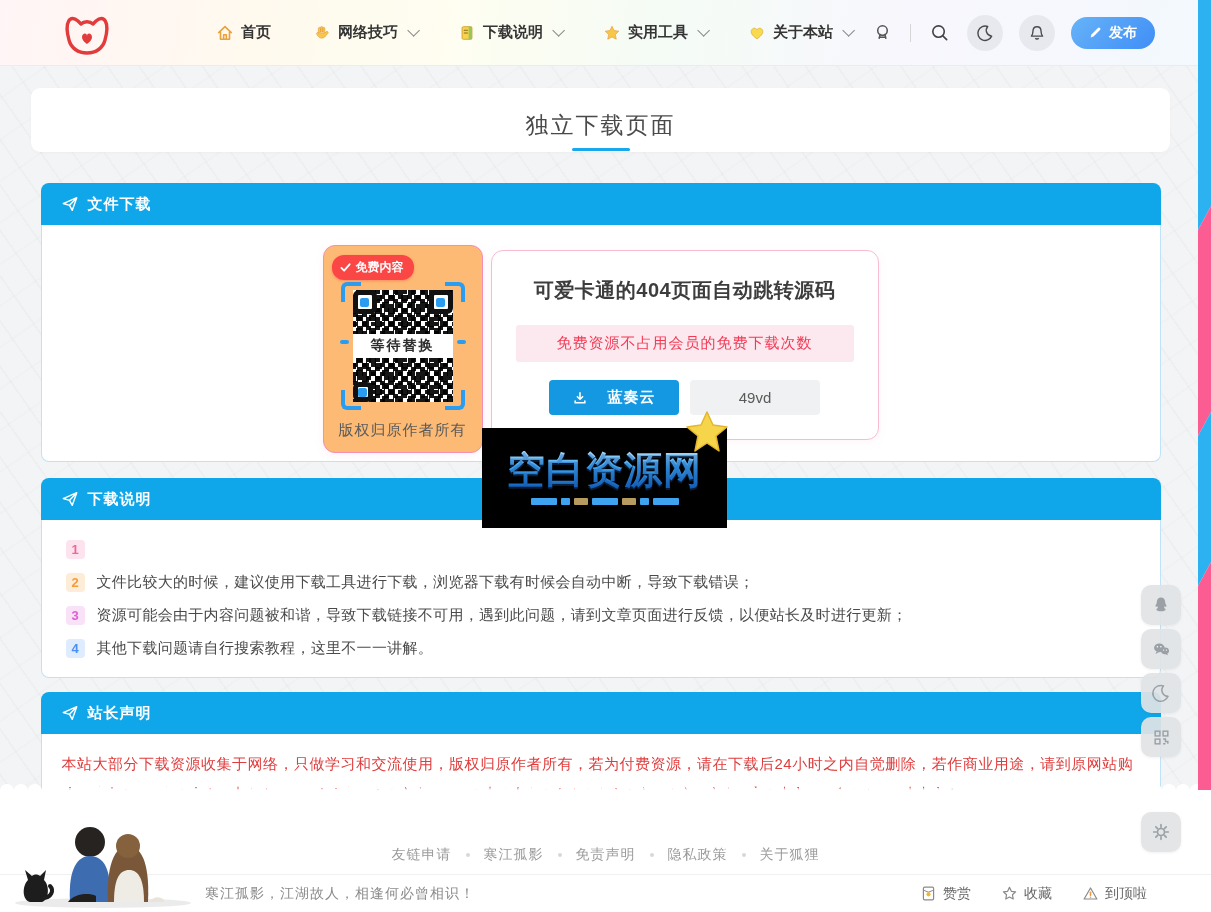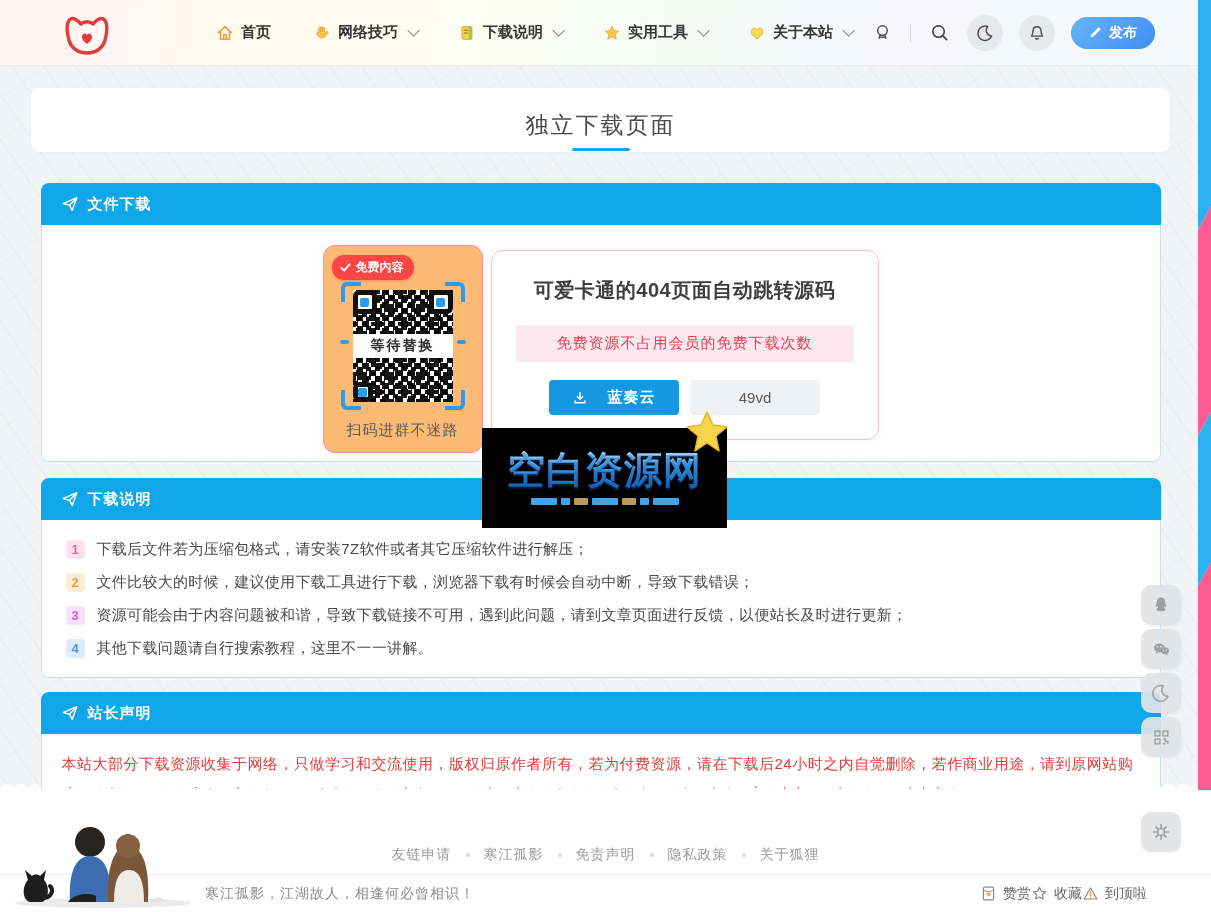--- a/index.html
+++ b/index.html
@@ -165,21 +165,21 @@
   }
   .footer-links { display:flex; justify-content:center; align-items:center; gap:14px; padding-top:56px; }
   .footer-links a { font-size:14px; color:#9b9b9b; text-decoration:none; letter-spacing:1px; cursor:pointer; }
   .fdot { width:4px; height:4px; border-radius:50%; background:#d8d8d8; }
   .footer-sub {
     position:absolute; left:0; bottom:0; width:1211px; height:38px;
     border-top:1px solid #f0f0f0; display:flex; align-items:center;
     padding:0 56px 0 205px;
   }
   .footer-quote { font-size:14px; color:#8b8b8b; letter-spacing:1px; }
-  .footer-actions { margin-left:auto; display:flex; align-items:center; margin-right:8px; }
+  .footer-actions { margin-left:auto; display:flex; align-items:center; gap:30px; margin-right:8px; }
   .f-action { display:flex; align-items:center; gap:6px; font-size:14px; color:#666; cursor:pointer; }
 
   .couple-art { position:absolute; left:8px; bottom:2px; z-index:8; }
 
   
   .float-col { position:absolute; right:30px; top:585px; z-index:25; display:flex; flex-direction:column; gap:4px; }
   .float-btn { width:40px; height:40px; border-radius:10px; background:rgba(225,227,229,0.92);
     display:flex; align-items:center; justify-content:center; cursor:pointer;
     box-shadow:0 1px 3px rgba(0,0,0,0.06); }
   .float-gear { position:absolute; right:30px; top:812px; z-index:25; }
@@ -321,21 +321,21 @@
                 <div class="qr-block">
                   <i class="qr-eye tl"></i>
                   <i class="qr-eye tr"></i>
                 </div>
                 <div class="qr-mid">等待替换</div>
                 <div class="qr-block">
                   <i class="qr-eye bl"></i>
                 </div>
               </div>
             </div>
-            <div class="qr-caption">扫码进群不迷路</div>
+            <div class="qr-caption">版权归原作者所有</div>
           </div>
 
           <div class="res-card">
             <div class="res-title">可爱卡通的404页面自动跳转源码</div>
             <div class="res-notice">免费资源不占用会员的免费下载次数</div>
             <div class="res-btn-row">
               <button class="res-btn primary">
                 <svg viewBox="0 0 16 16" width="14" height="14">
                     <path d="M8 2 V9 M5 6.5 L8 9.5 L11 6.5" fill="none" stroke="#fff" stroke-width="1.8" stroke-linecap="round" stroke-linejoin="round"></path>
                     <path d="M2.5 11.5 V13.5 H13.5 V11.5" fill="none" stroke="#fff" stroke-width="1.8" stroke-linecap="round"></path>
@@ -355,21 +355,20 @@
     <section class="section sec-notes">
       <div class="sec-head">
         <svg viewBox="0 0 20 20" width="18" height="18">
             <path d="M2.5 9.5 L17.5 3 L12.5 17 L9.5 11.5 L2.5 9.5 Z M9.5 11.5 L17.5 3" fill="none" stroke="#fff" stroke-width="1.6" stroke-linejoin="round"></path>
           </svg>
         <span>下载说明</span>
       </div>
       <div class="sec-body">
         <div class="note-row">
           <span class="note-num" style="background: rgb(252, 227, 238); color: rgb(240, 103, 156);">1</span>
-          <span class="note-text">下载后文件若为压缩包格式，请安装7Z软件或者其它压缩软件进行解压；</span>
         </div>
         <div class="note-row">
           <span class="note-num" style="background: rgb(253, 236, 216); color: rgb(245, 155, 56);">2</span>
           <span class="note-text">文件比较大的时候，建议使用下载工具进行下载，浏览器下载有时候会自动中断，导致下载错误；</span>
         </div>
         <div class="note-row">
           <span class="note-num" style="background: rgb(249, 226, 247); color: rgb(221, 95, 211);">3</span>
           <span class="note-text">资源可能会由于内容问题被和谐，导致下载链接不可用，遇到此问题，请到文章页面进行反馈，以便站长及时进行更新；</span>
         </div>
         <div class="note-row">

